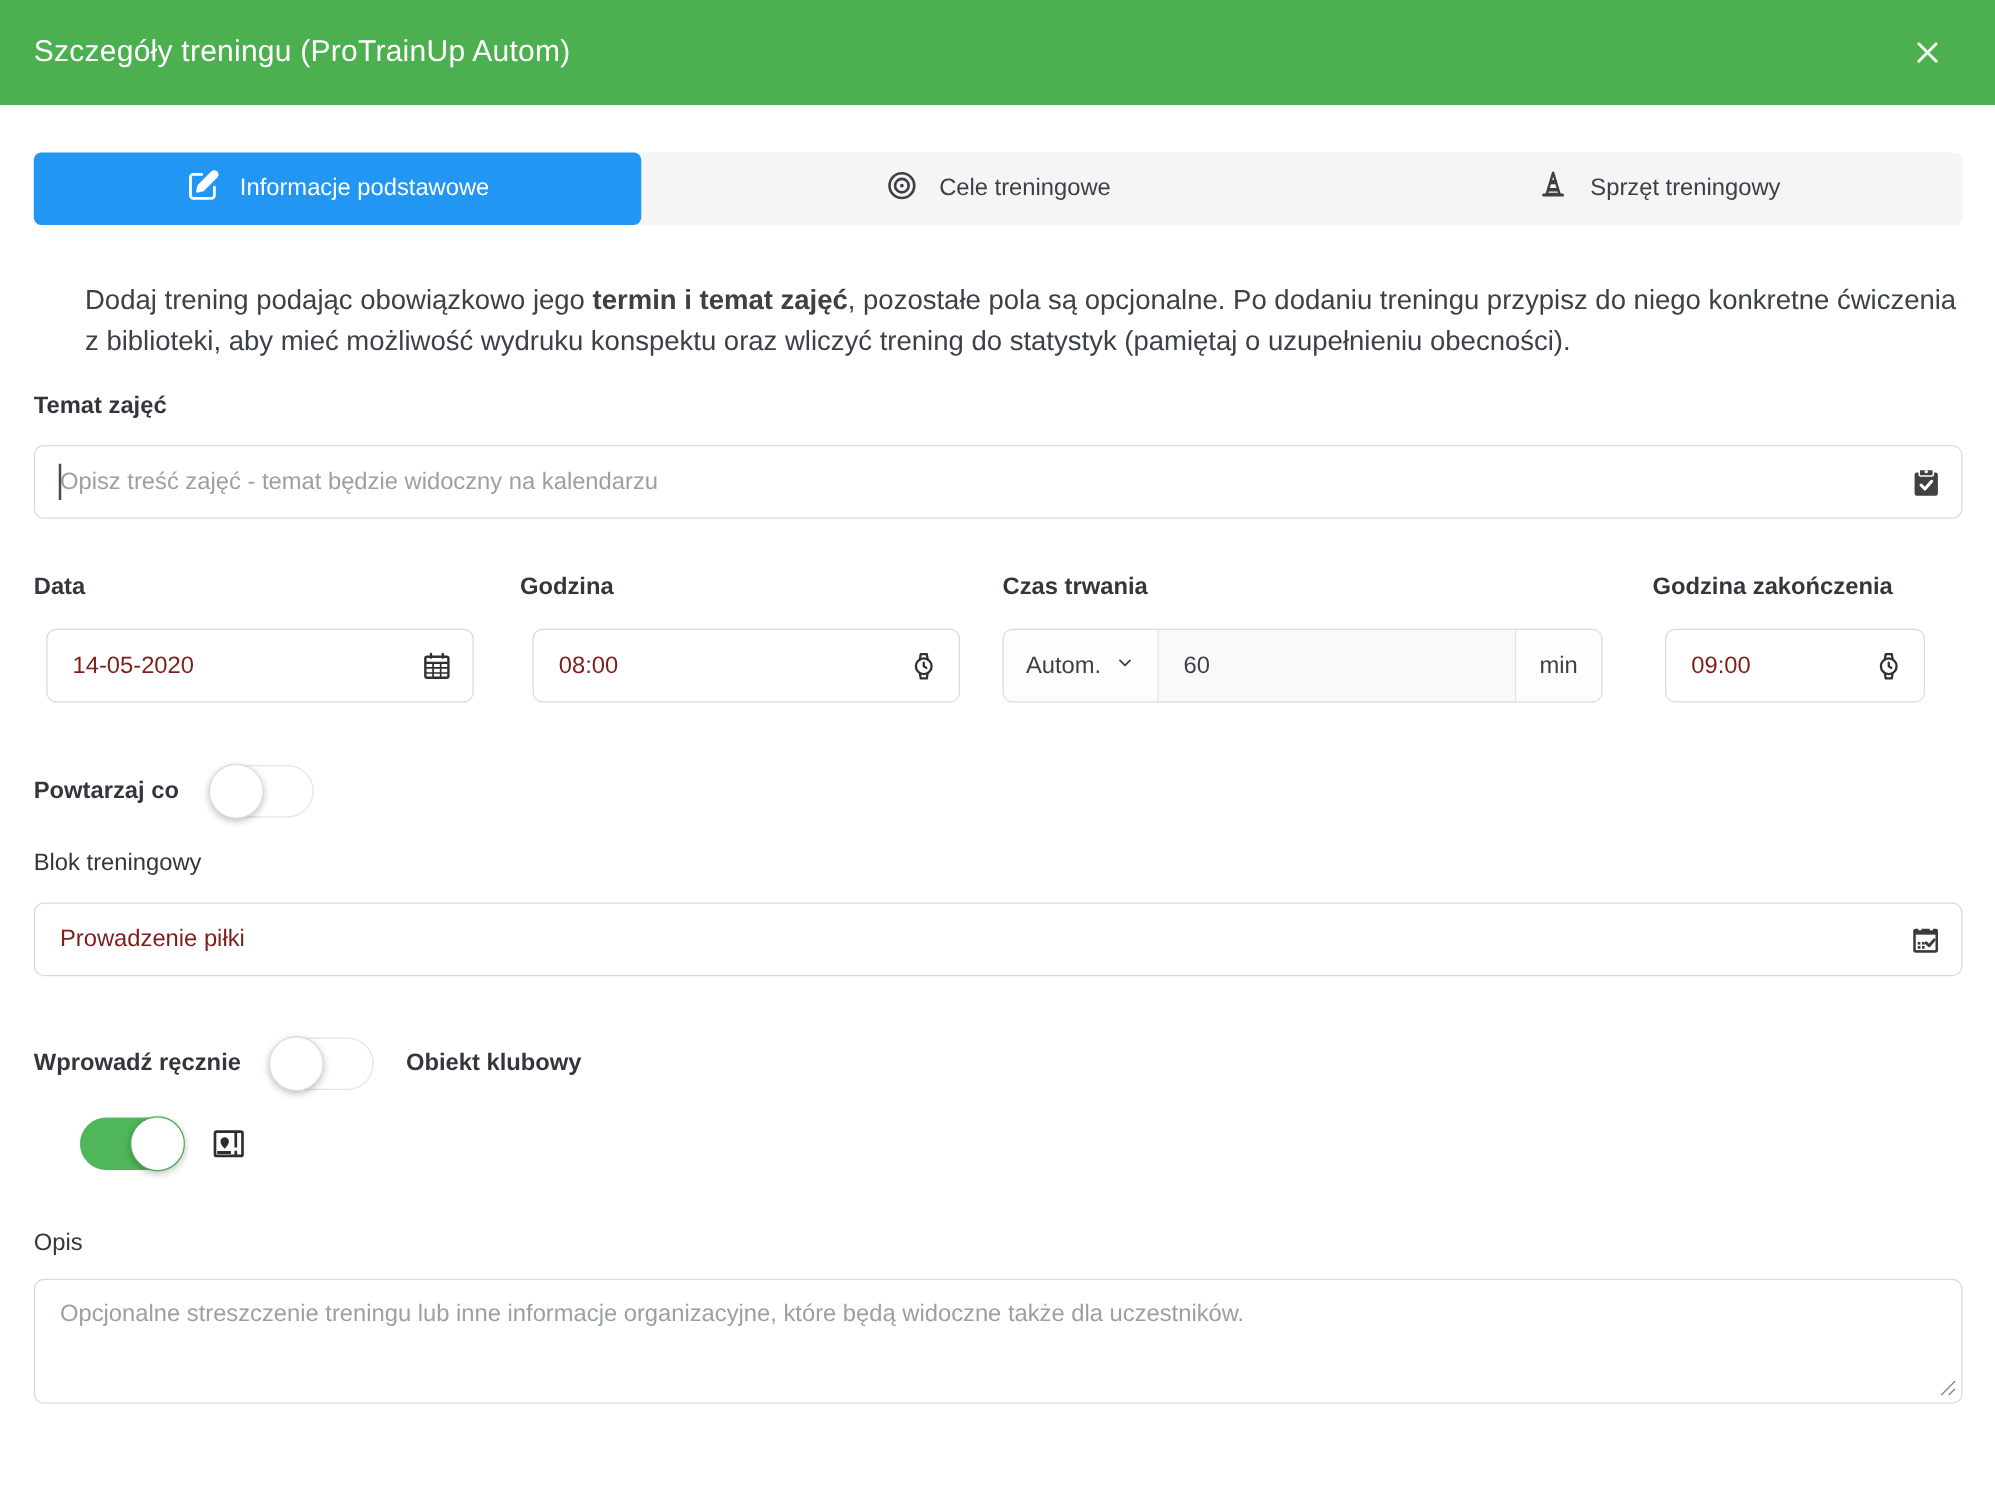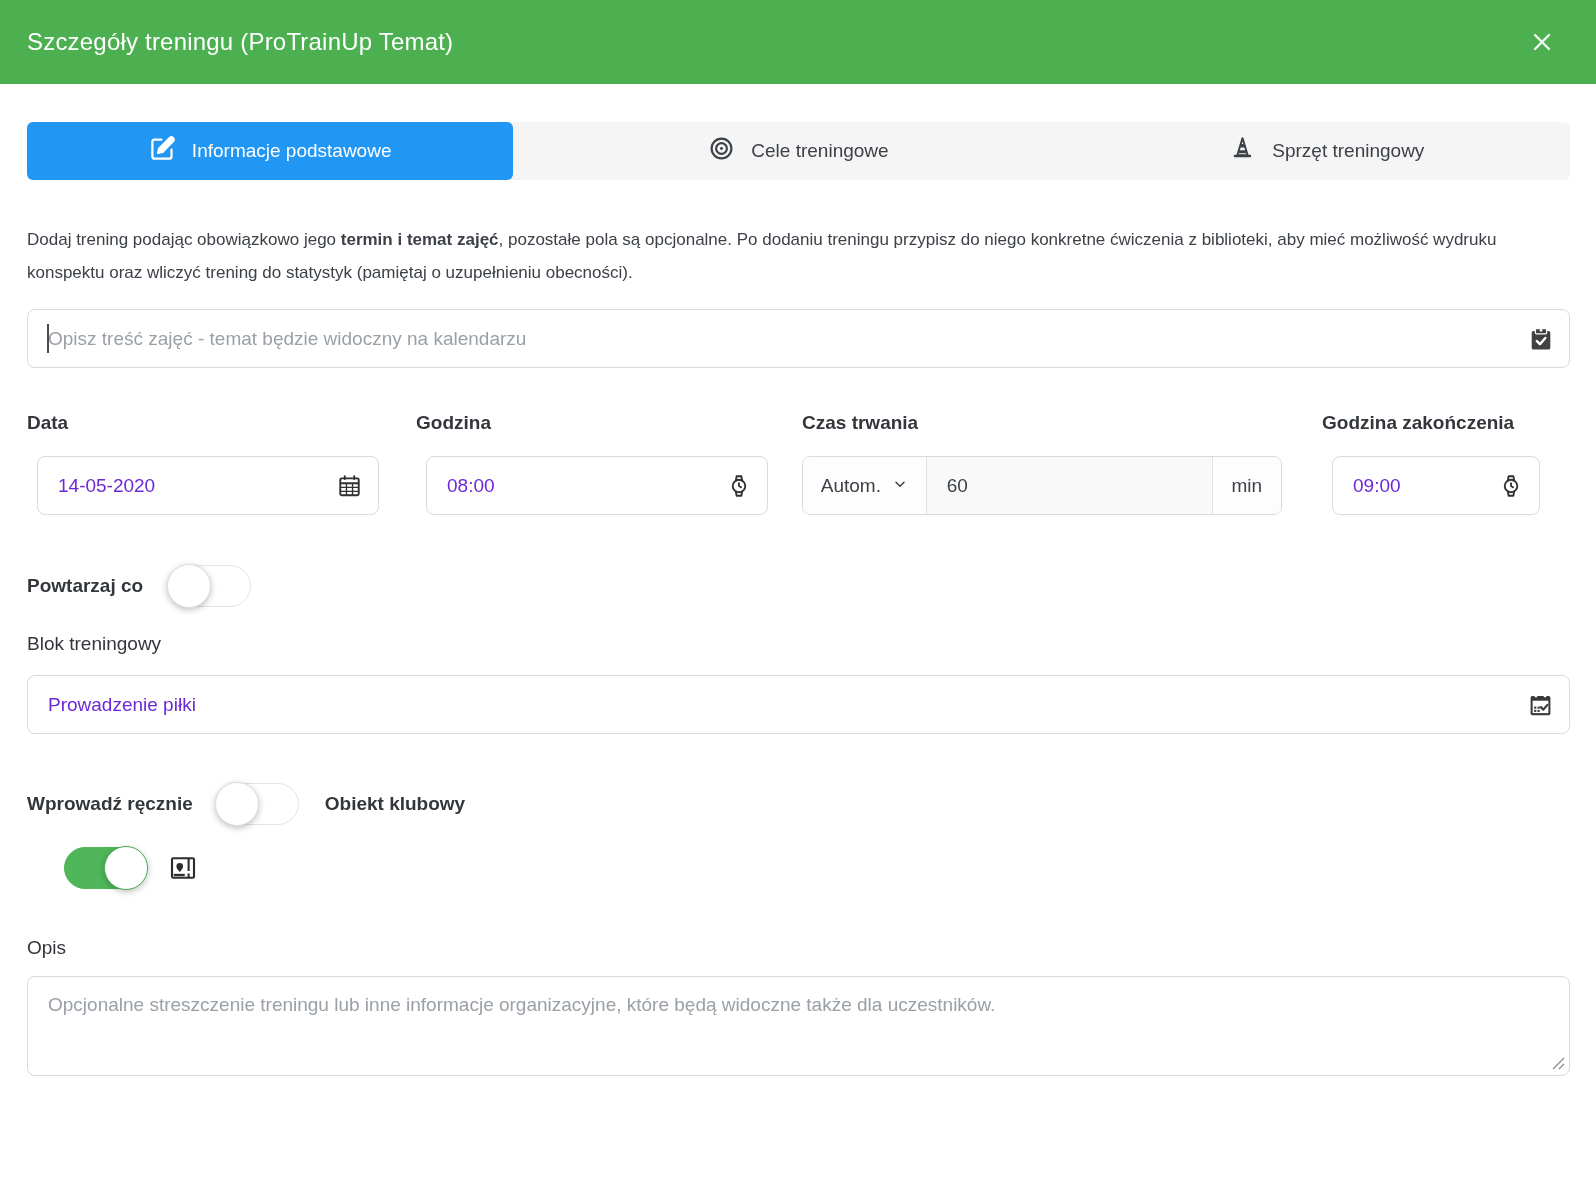--- a/index.html
+++ b/index.html
@@ -14,31 +14,31 @@
 
   .content { padding:0 26px 0 27px; }
 
   
   .tabs { margin-top:38px; display:flex; background:#f5f5f5; border-radius:6px; height:58px;gap:42px; }
   .tab { flex:1; display:flex; align-items:center; justify-content:center; gap:16px; font-size:19px; color:#3c4148; cursor:pointer; border-radius:6px; }
   .tab.active { background:#2196f3; color:#fff; }
   .tab svg { flex:0 0 auto; }
 
   
-  .intro { margin-top:43px; font-size:17px; line-height:33px; color:#3c4148; }
+  .intro { margin-top:43px; font-size:22px; line-height:33px; color:#3c4148;margin-left:41px; }
   .intro b { font-weight:700; }
 
   .lbl { font-size:19px; font-weight:700; color:#33373c; line-height:22px; }
   .lbl.normal { font-weight:400; }
 
   .topic-label { margin-top:25px; }
   .input-wrap { position:relative; margin-top:20px; }
   .text-input {
     width:100%; height:59px; border:1px solid #d8dadc; border-radius:8px;
-    font-family:"Liberation Sans", sans-serif; font-size:19px; color:#6d28d9;
+    font-family:"Liberation Sans", sans-serif; font-size:19px; color:#7f1d1d;
     padding:0 62px 0 20px; outline:none; background:#fff;
   }
   .text-input::placeholder { color:#9aa0a6; opacity:1; }
   .trail-icon { position:absolute; right:16px; top:50%; transform:translateY(-50%); line-height:0; cursor:pointer; }
   .caret { position:absolute; left:20px; top:15px; width:2px; height:29px; background:#4a4a4a; }
 
   
   .fields-row { display:flex; margin-top:44px; }
   .col-data { width:352px; margin-right:37px; }
   .col-godzina { width:352px; margin-right:34px; }
@@ -78,21 +78,21 @@
   }
   .opis-textarea::placeholder { color:#9aa0a6; opacity:1; }
   .resize-handle { position:absolute; right:5px; bottom:6px; line-height:0; cursor:ns-resize; }
 </style>
 </head>
 <body>
 
 <div class="page">
 
   <div class="modal-header">
-    <div class="modal-title">Szczegóły treningu (ProTrainUp Temat)</div>
+    <div class="modal-title">Szczegóły treningu (ProTrainUp Autom)</div>
     <div class="close-btn">
       <svg width="24" height="24" viewBox="0 0 24 24">
           <path d="M5 5l14 14M19 5L5 19" stroke="rgba(255,255,255,.92)" stroke-width="2.4" stroke-linecap="round"></path>
         </svg>
     </div>
   </div>
 
   <div class="content">
 
     <div class="tabs">
@@ -123,20 +123,21 @@
             <polygon points="8.9,13.6 15.1,13.6 15.9,16.2 8.1,16.2" fill="#3c4148"></polygon>
             <rect x="4.2" y="17.6" width="15.6" height="2.2" rx="1.1" fill="#3c4148"></rect>
           </svg>
         </span>
         <span>Sprzęt treningowy</span>
       </div>
     </div>
 
     <p class="intro"><span>Dodaj trening podając obowiązkowo jego </span><b>termin i temat zajęć</b><span>, pozostałe pola są opcjonalne. Po dodaniu treningu przypisz do niego konkretne ćwiczenia z biblioteki, aby mieć możliwość wydruku konspektu oraz wliczyć trening do statystyk (pamiętaj o uzupełnieniu obecności).</span></p>
 
+    <div class="lbl topic-label">Temat zajęć</div>
     <div class="input-wrap">
       <input class="text-input" type="text" placeholder="Opisz treść zajęć - temat będzie widoczny na kalendarzu" style="">
       <div class="caret"></div>
       <span class="trail-icon">
         <svg width="26" height="26" viewBox="0 0 24 24">
           <rect x="3.4" y="4.6" width="17.2" height="17.2" rx="1.7" fill="#414141"></rect>
           <rect x="6.8" y="2.4" width="10.4" height="4.8" rx="0.9" fill="#414141" stroke="#fff" stroke-width="1.1"></rect>
           <circle cx="12" cy="4" r="1.25" fill="#fff"></circle>
           <path d="M8.2 14l2.8 2.8 5-5.7" stroke="#fff" stroke-width="2.3" fill="none" stroke-linecap="round" stroke-linejoin="round"></path>
         </svg>

